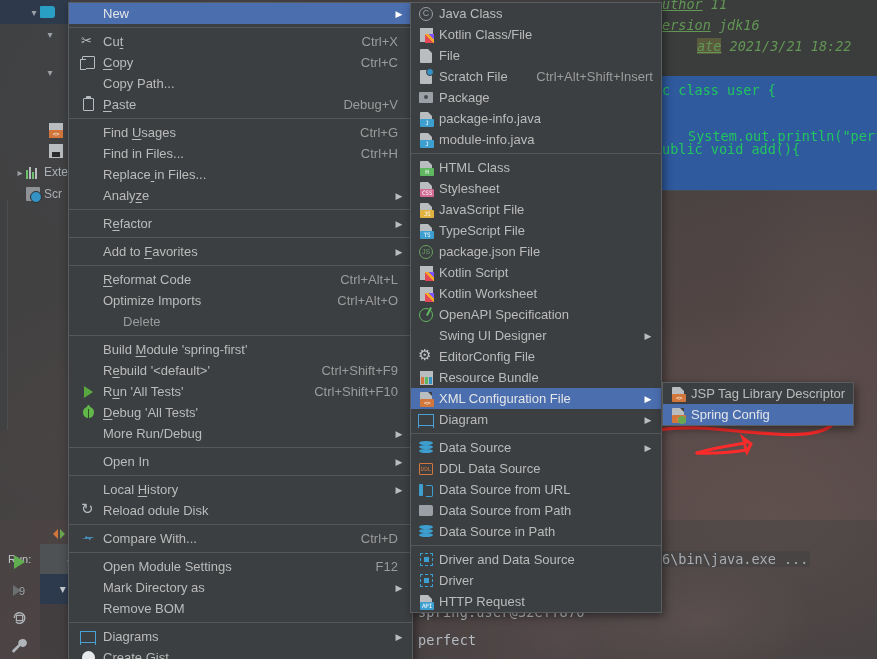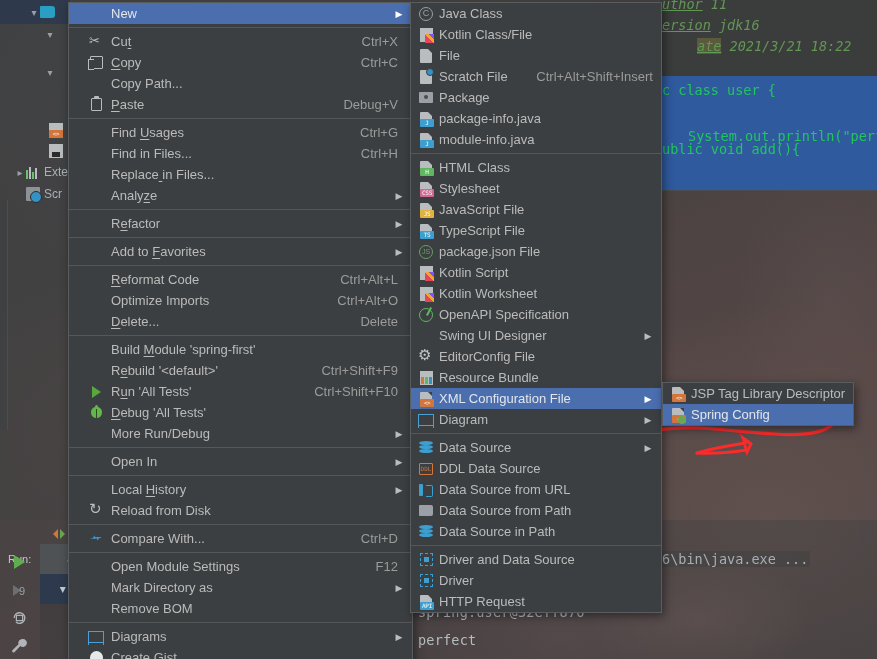--- a/index.html
+++ b/index.html
@@ -112,21 +112,21 @@
   .mi-icon { width:18px; min-width:18px; height:16px; margin-left:6px; margin-right:4px; display:flex; align-items:center; justify-content:center; position:relative; }
   .mi-label { flex:1; font-size:13px; }
   .mi-accel { margin-left:22px; color:#9b9b9b; font-size:13px; }
   .mi-arrow { margin-left:10px; width:10px; text-align:center; font-size:9px; color:#b9bdc0; }
   .mi.sel .mi-arrow { color:#ffffff; }
   .sep { height:1px; background:#555759; margin:3px 0; }
   .u { text-decoration: underline; text-underline-offset: 2px; }
 
   
   #menu-main { left:68px; top:2px; width:345px; }
-  #menu-main .mi { padding-left:12px; }
+  #menu-main .mi { padding-left:4px; }
   #menu-main .mi-label { margin-left:2px; }
   #menu-main .mi-accel { margin-right:6px; }
 
   
   #menu-new { left:410px; top:2px; width:252px; }
   
   #menu-xml { left:662px; top:382px; width:192px; }
 
   
   .ic { position:relative; width:16px; height:16px; }
@@ -368,21 +368,20 @@
         <span class="mi-label"><span class="u">R</span>eformat Code</span>
         <span class="mi-accel">Ctrl+Alt+L</span>
       </div>
       <div class="mi">
         <span class="mi-icon"></span>
         <span class="mi-label">Optimize Imports</span>
         <span class="mi-accel">Ctrl+Alt+O</span>
       </div>
       <div class="mi">
         <span class="mi-icon"></span>
-        <span class="mi-label"><span class="u">D</span>elete...</span>
         <span class="mi-accel">Delete</span>
       </div>
       <div class="sep"></div>
       <div class="mi">
         <span class="mi-icon"></span>
         <span class="mi-label">Build <span class="u">M</span>odule 'spring-first'</span>
       </div>
       <div class="mi">
         <span class="mi-icon"></span>
         <span class="mi-label">R<span class="u">e</span>build '&lt;default&gt;'</span>
@@ -415,21 +414,21 @@
       <div class="sep"></div>
       <div class="mi">
         <span class="mi-icon"></span>
         <span class="mi-label">Local <span class="u">H</span>istory</span>
         <span class="mi-arrow">▶</span>
       </div>
       <div class="mi">
         <span class="mi-icon">
           <span class="ic ic-reload"></span>
         </span>
-        <span class="mi-label">Reload from Disk</span>
+        <span class="mi-label">Reload odule Disk</span>
       </div>
       <div class="sep"></div>
       <div class="mi">
         <span class="mi-icon">
           <span class="ic ic-compare"></span>
         </span>
         <span class="mi-label">Compare With...</span>
         <span class="mi-accel">Ctrl+D</span>
       </div>
       <div class="sep"></div>

